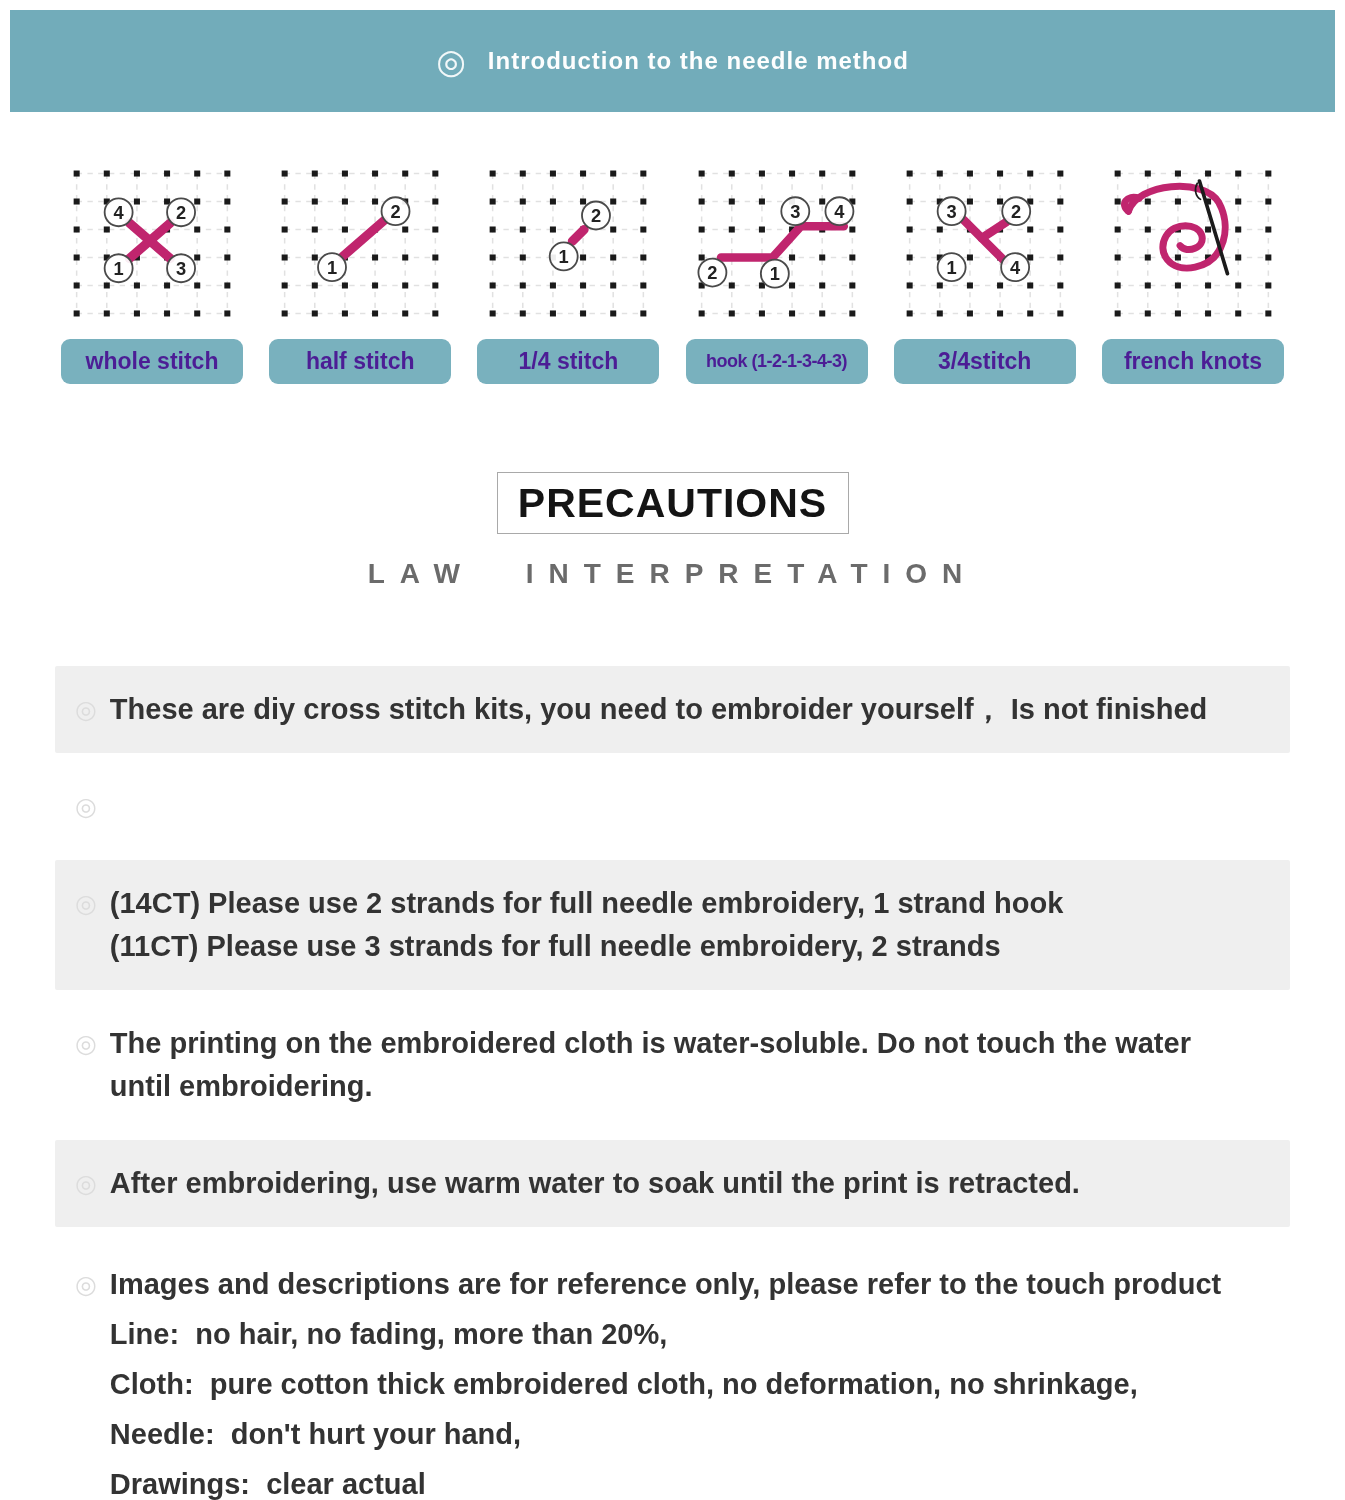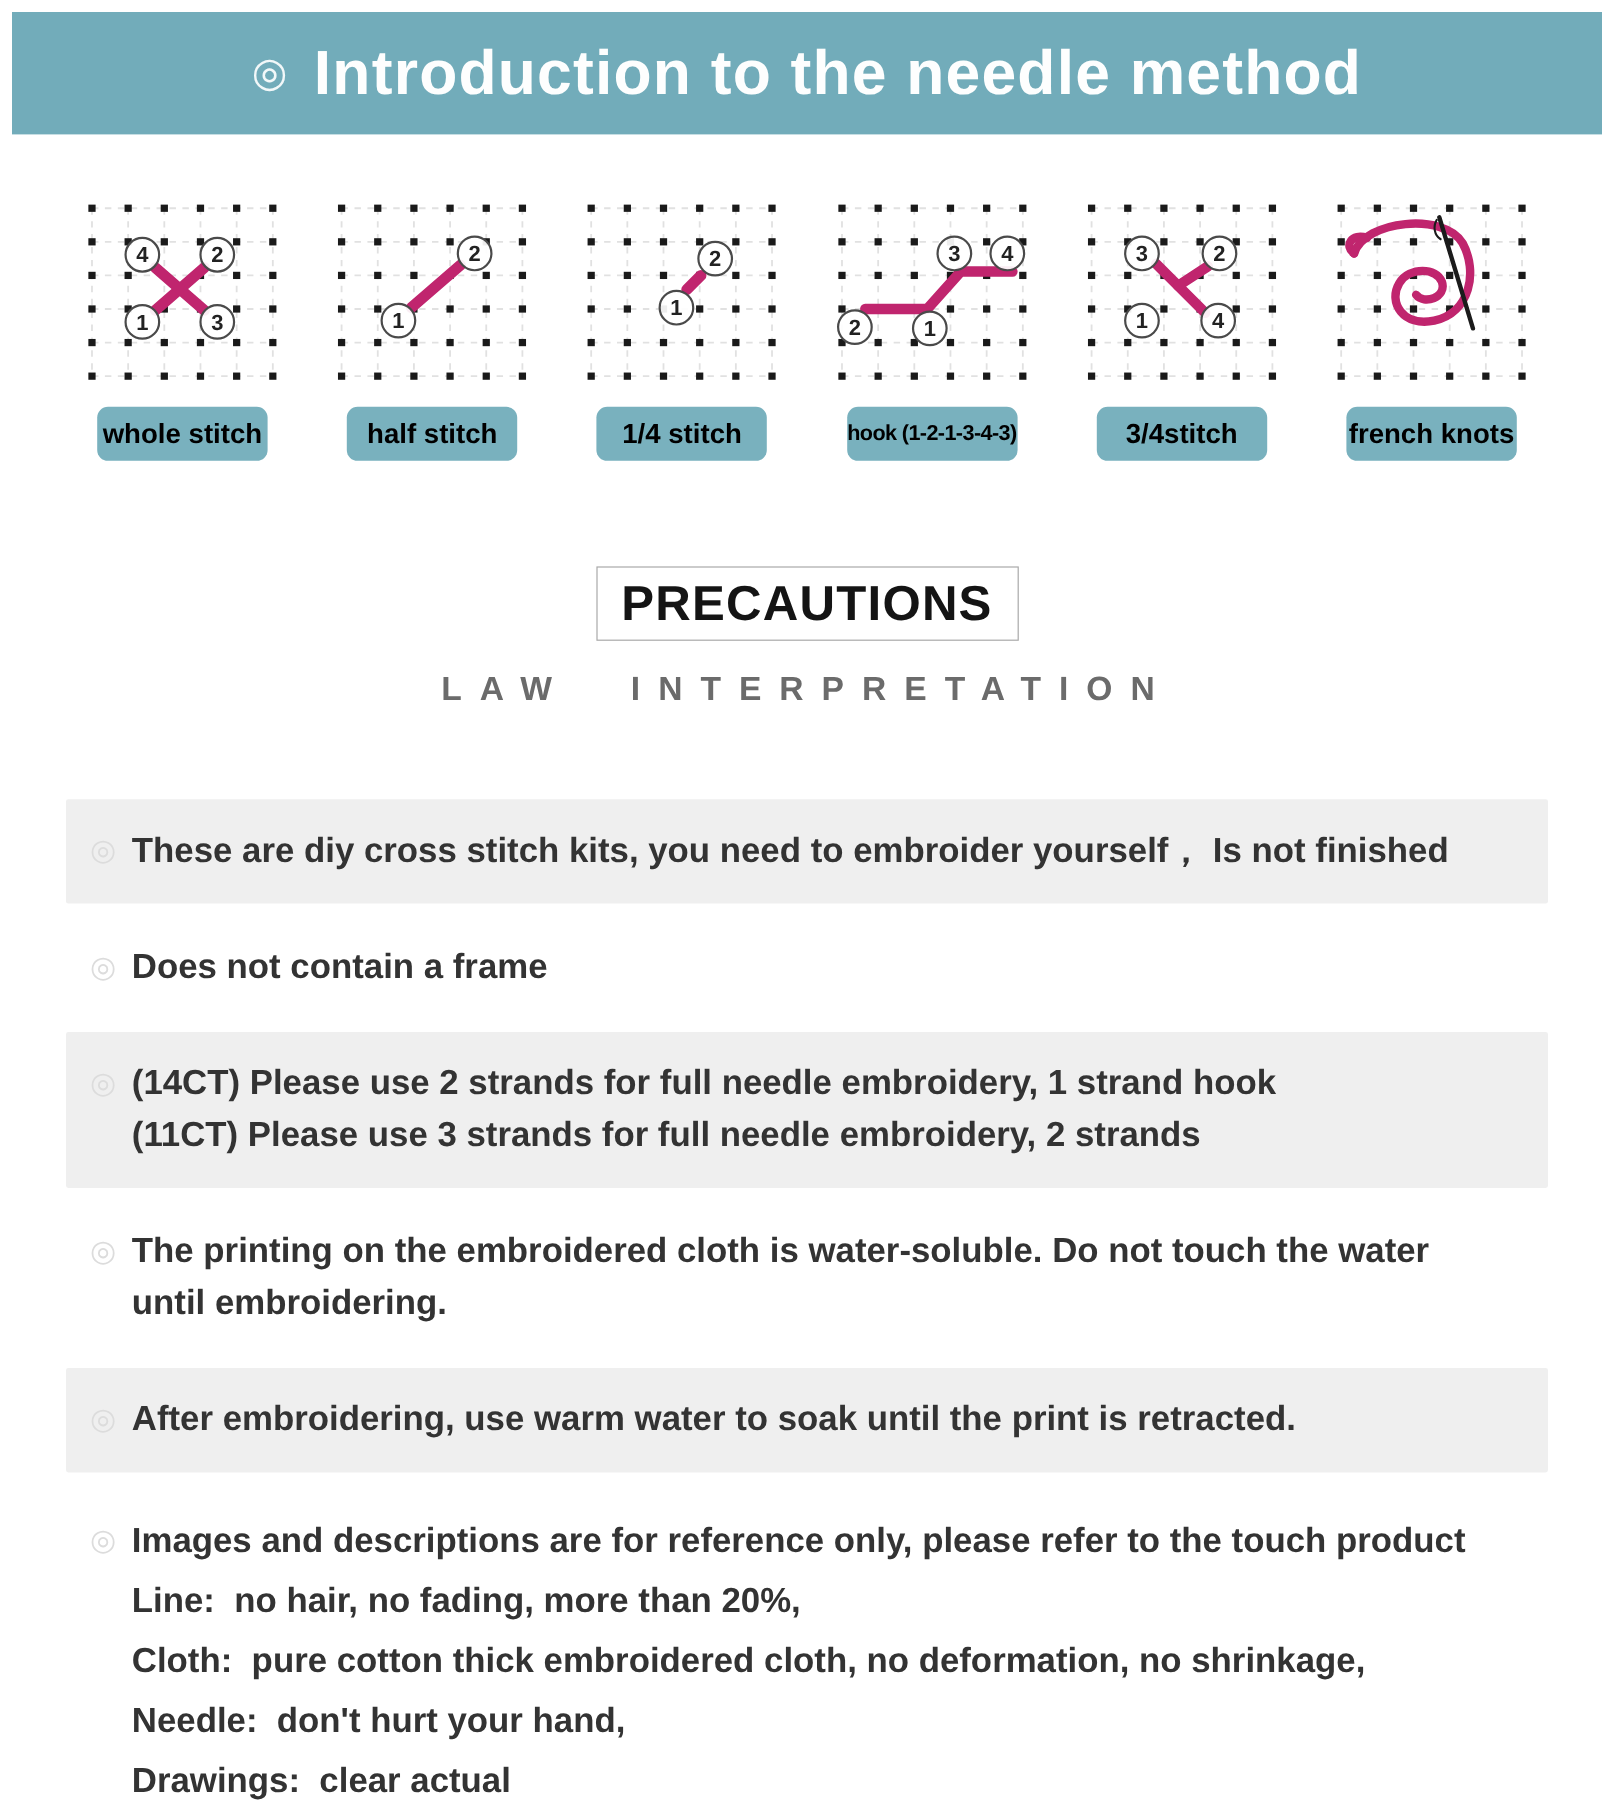--- a/index.html
+++ b/index.html
@@ -8,33 +8,33 @@
     position:relative; width:1345px; height:1500px; overflow:hidden;
     background:#ffffff; font-family:"Liberation Sans", sans-serif; color:#2e2e2e;
   }
   
   .header {
     margin:10px 10px 0 10px; height:102px; background:#72acba;
     display:flex; align-items:center; justify-content:center; gap:22px;
   }
   .header .bullet-glyph { color:#f2f8f9; font-size:34px; line-height:1; }
   .header .title-text {
-    color:#fdfefe; font-size:52px; font-weight:bold; letter-spacing:1px;
+    color:#fdfefe; font-size:24px; font-weight:bold; letter-spacing:1px;
   }
   
   .diagrams {
     margin-top:54px; padding:0 52px;
     display:flex; justify-content:space-between;
   }
   .diagram { display:flex; flex-direction:column; align-items:center; width:200px; }
   .diagram svg { display:block; }
   .diagram-label {
-    margin-top:18px; width:142px; height:45px; background:#79b1be;
+    margin-top:18px; width:182px; height:45px; background:#79b1be;
     border-radius:9px; display:flex; align-items:center; justify-content:center;
-    color:#000000; font-size:23px; font-weight:bold; white-space:nowrap;
+    color:#4c1d95; font-size:23px; font-weight:bold; white-space:nowrap;
   }
   .diagram-label.small { font-size:18px; letter-spacing:-0.5px; }
   
   .prec-box {
     margin:88px auto 0 auto; width:352px; height:62px;
     border:1px solid #a9a9a9; display:flex; align-items:center; justify-content:center;
   }
   .prec-box .prec-title { font-size:41px; font-weight:bold; color:#141414; letter-spacing:1px; }
   .subtitle {
     margin-top:24px; text-align:center; font-size:28px; color:#6b6b6b;
@@ -437,23 +437,20 @@
 
   <div class="rows" id="rows">
       <div class="p-row shaded">
         <span class="ring">◎</span>
         <div class="lines">
           <div class="line">These are diy cross stitch kits, you need to embroider yourself， Is not finished</div>
         </div>
       </div>
       <div class="p-row">
         <span class="ring">◎</span>
-        <div class="lines">
-          <div class="line">Does not contain a frame</div>
-        </div>
       </div>
       <div class="p-row shaded">
         <span class="ring">◎</span>
         <div class="lines">
           <div class="line">(14CT) Please use 2 strands for full needle embroidery, 1 strand hook</div>
           <div class="line">(11CT) Please use 3 strands for full needle embroidery, 2 strands</div>
         </div>
       </div>
       <div class="p-row">
         <span class="ring">◎</span>

